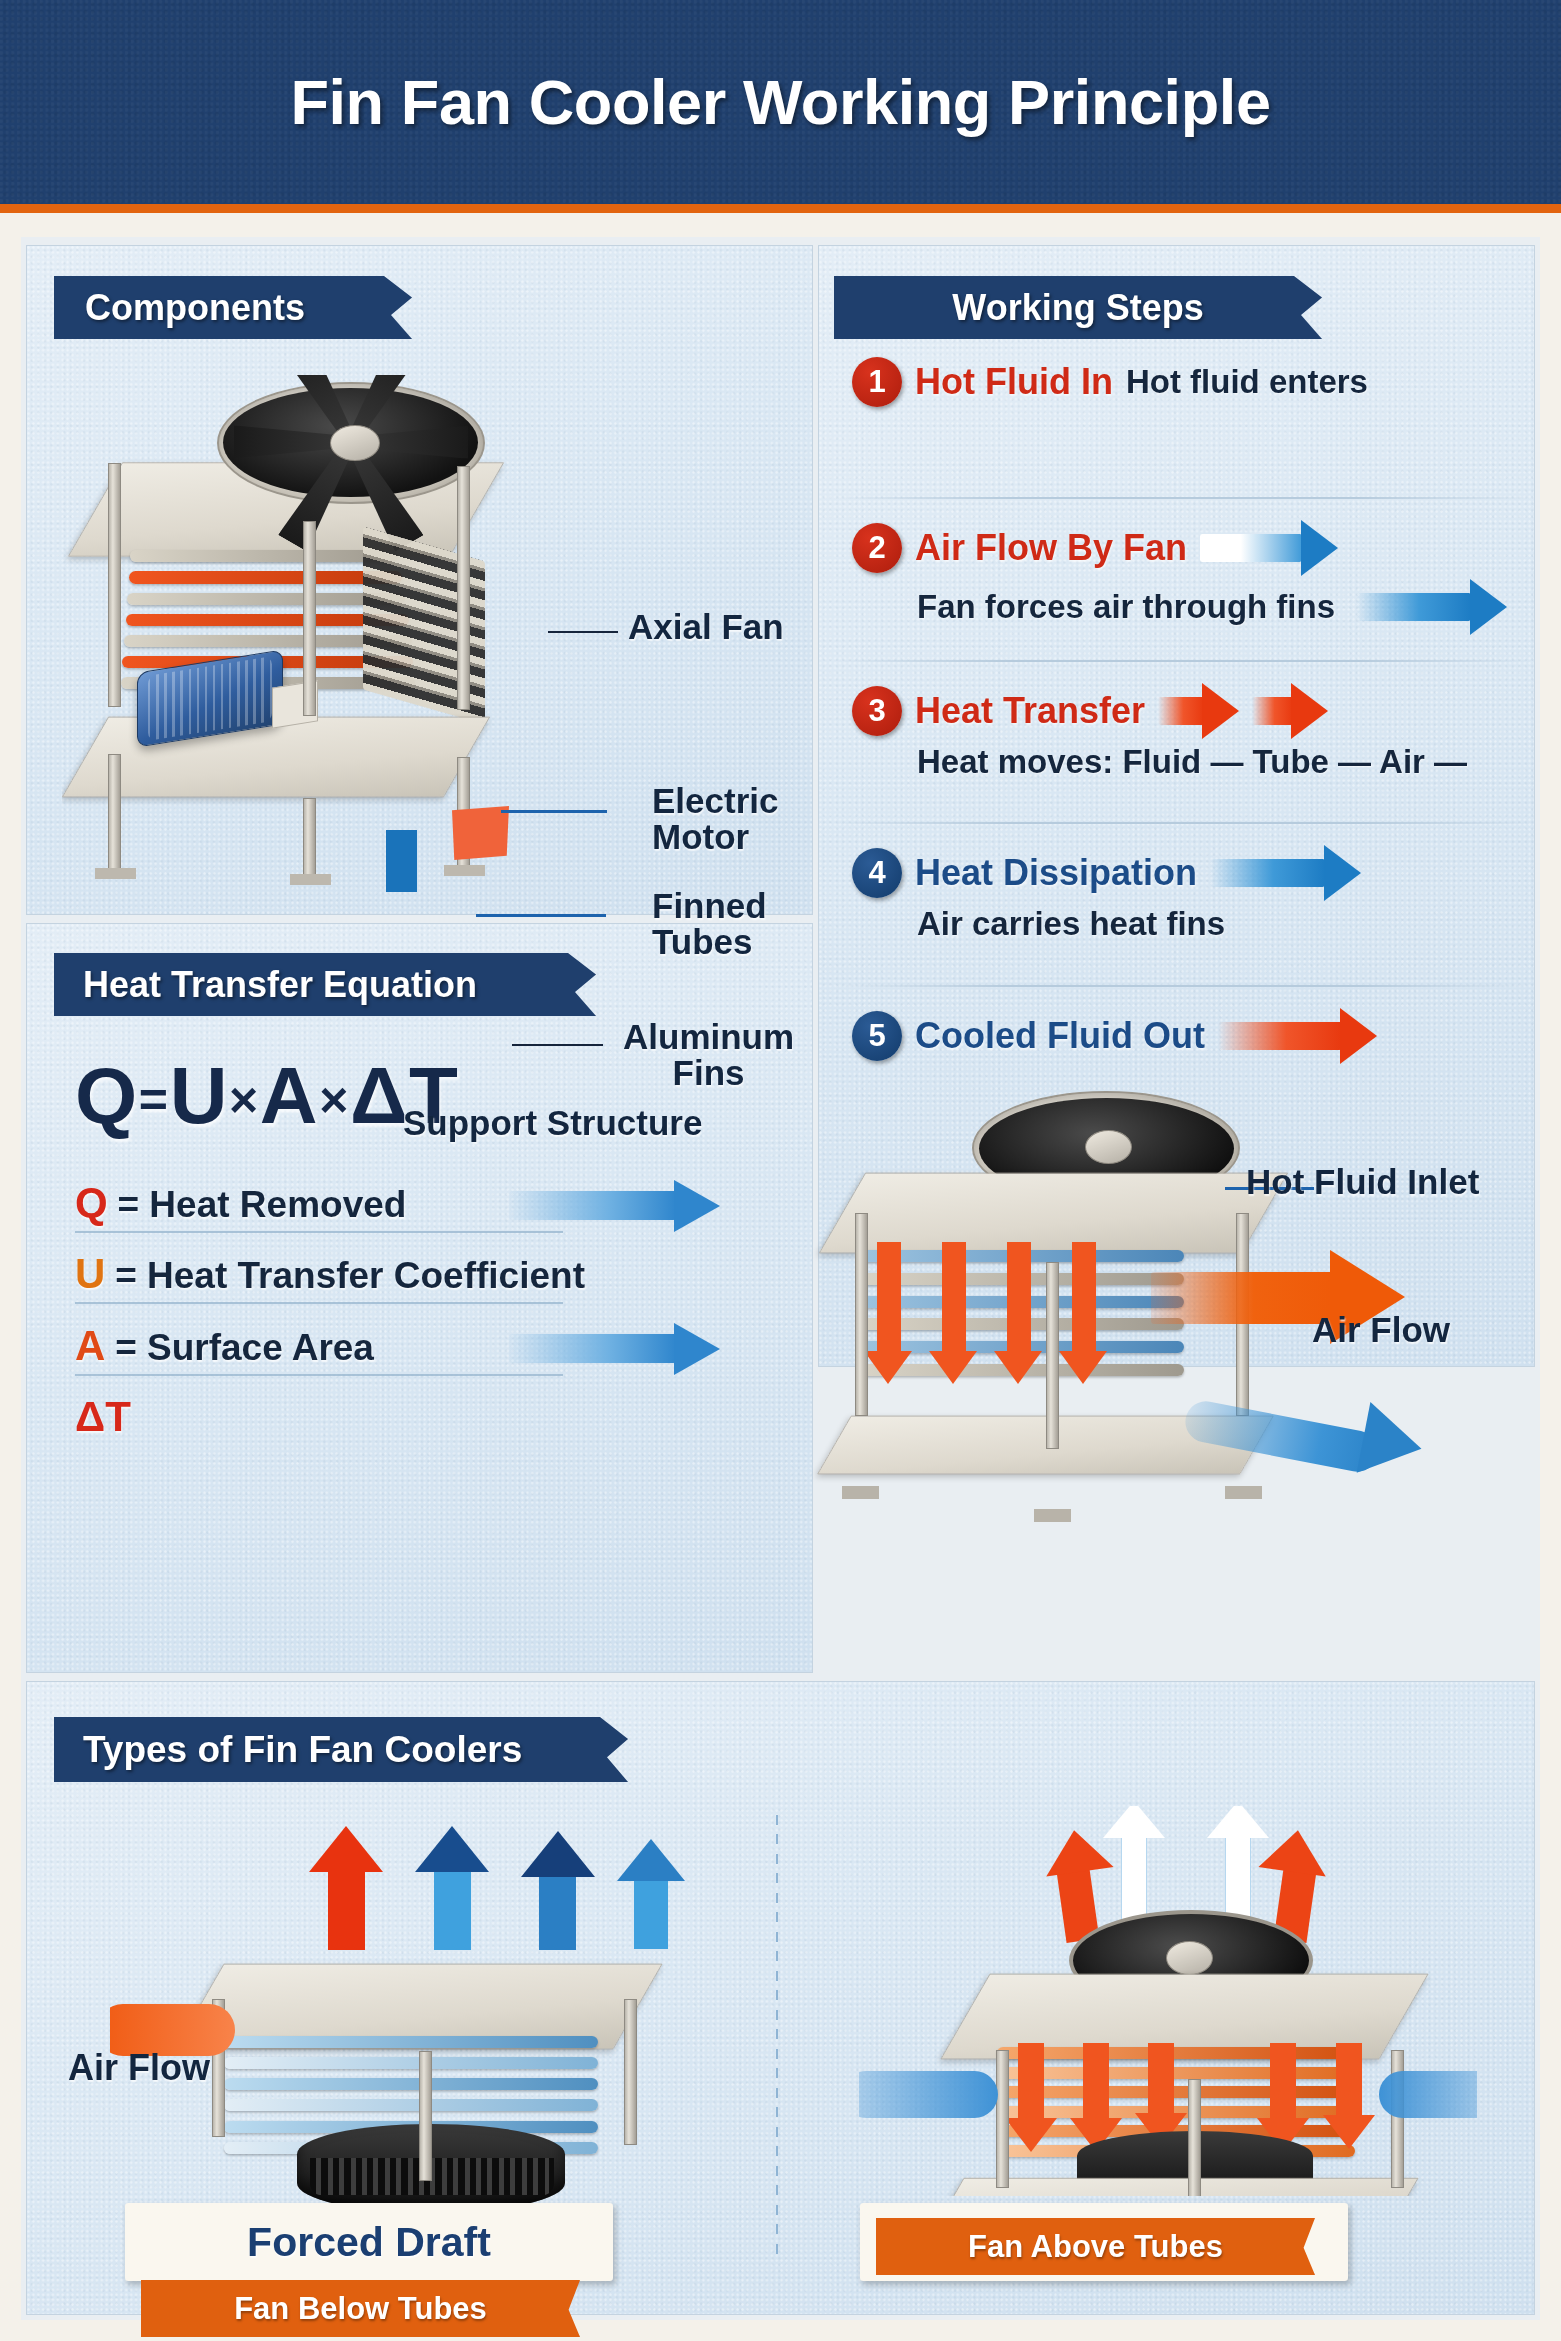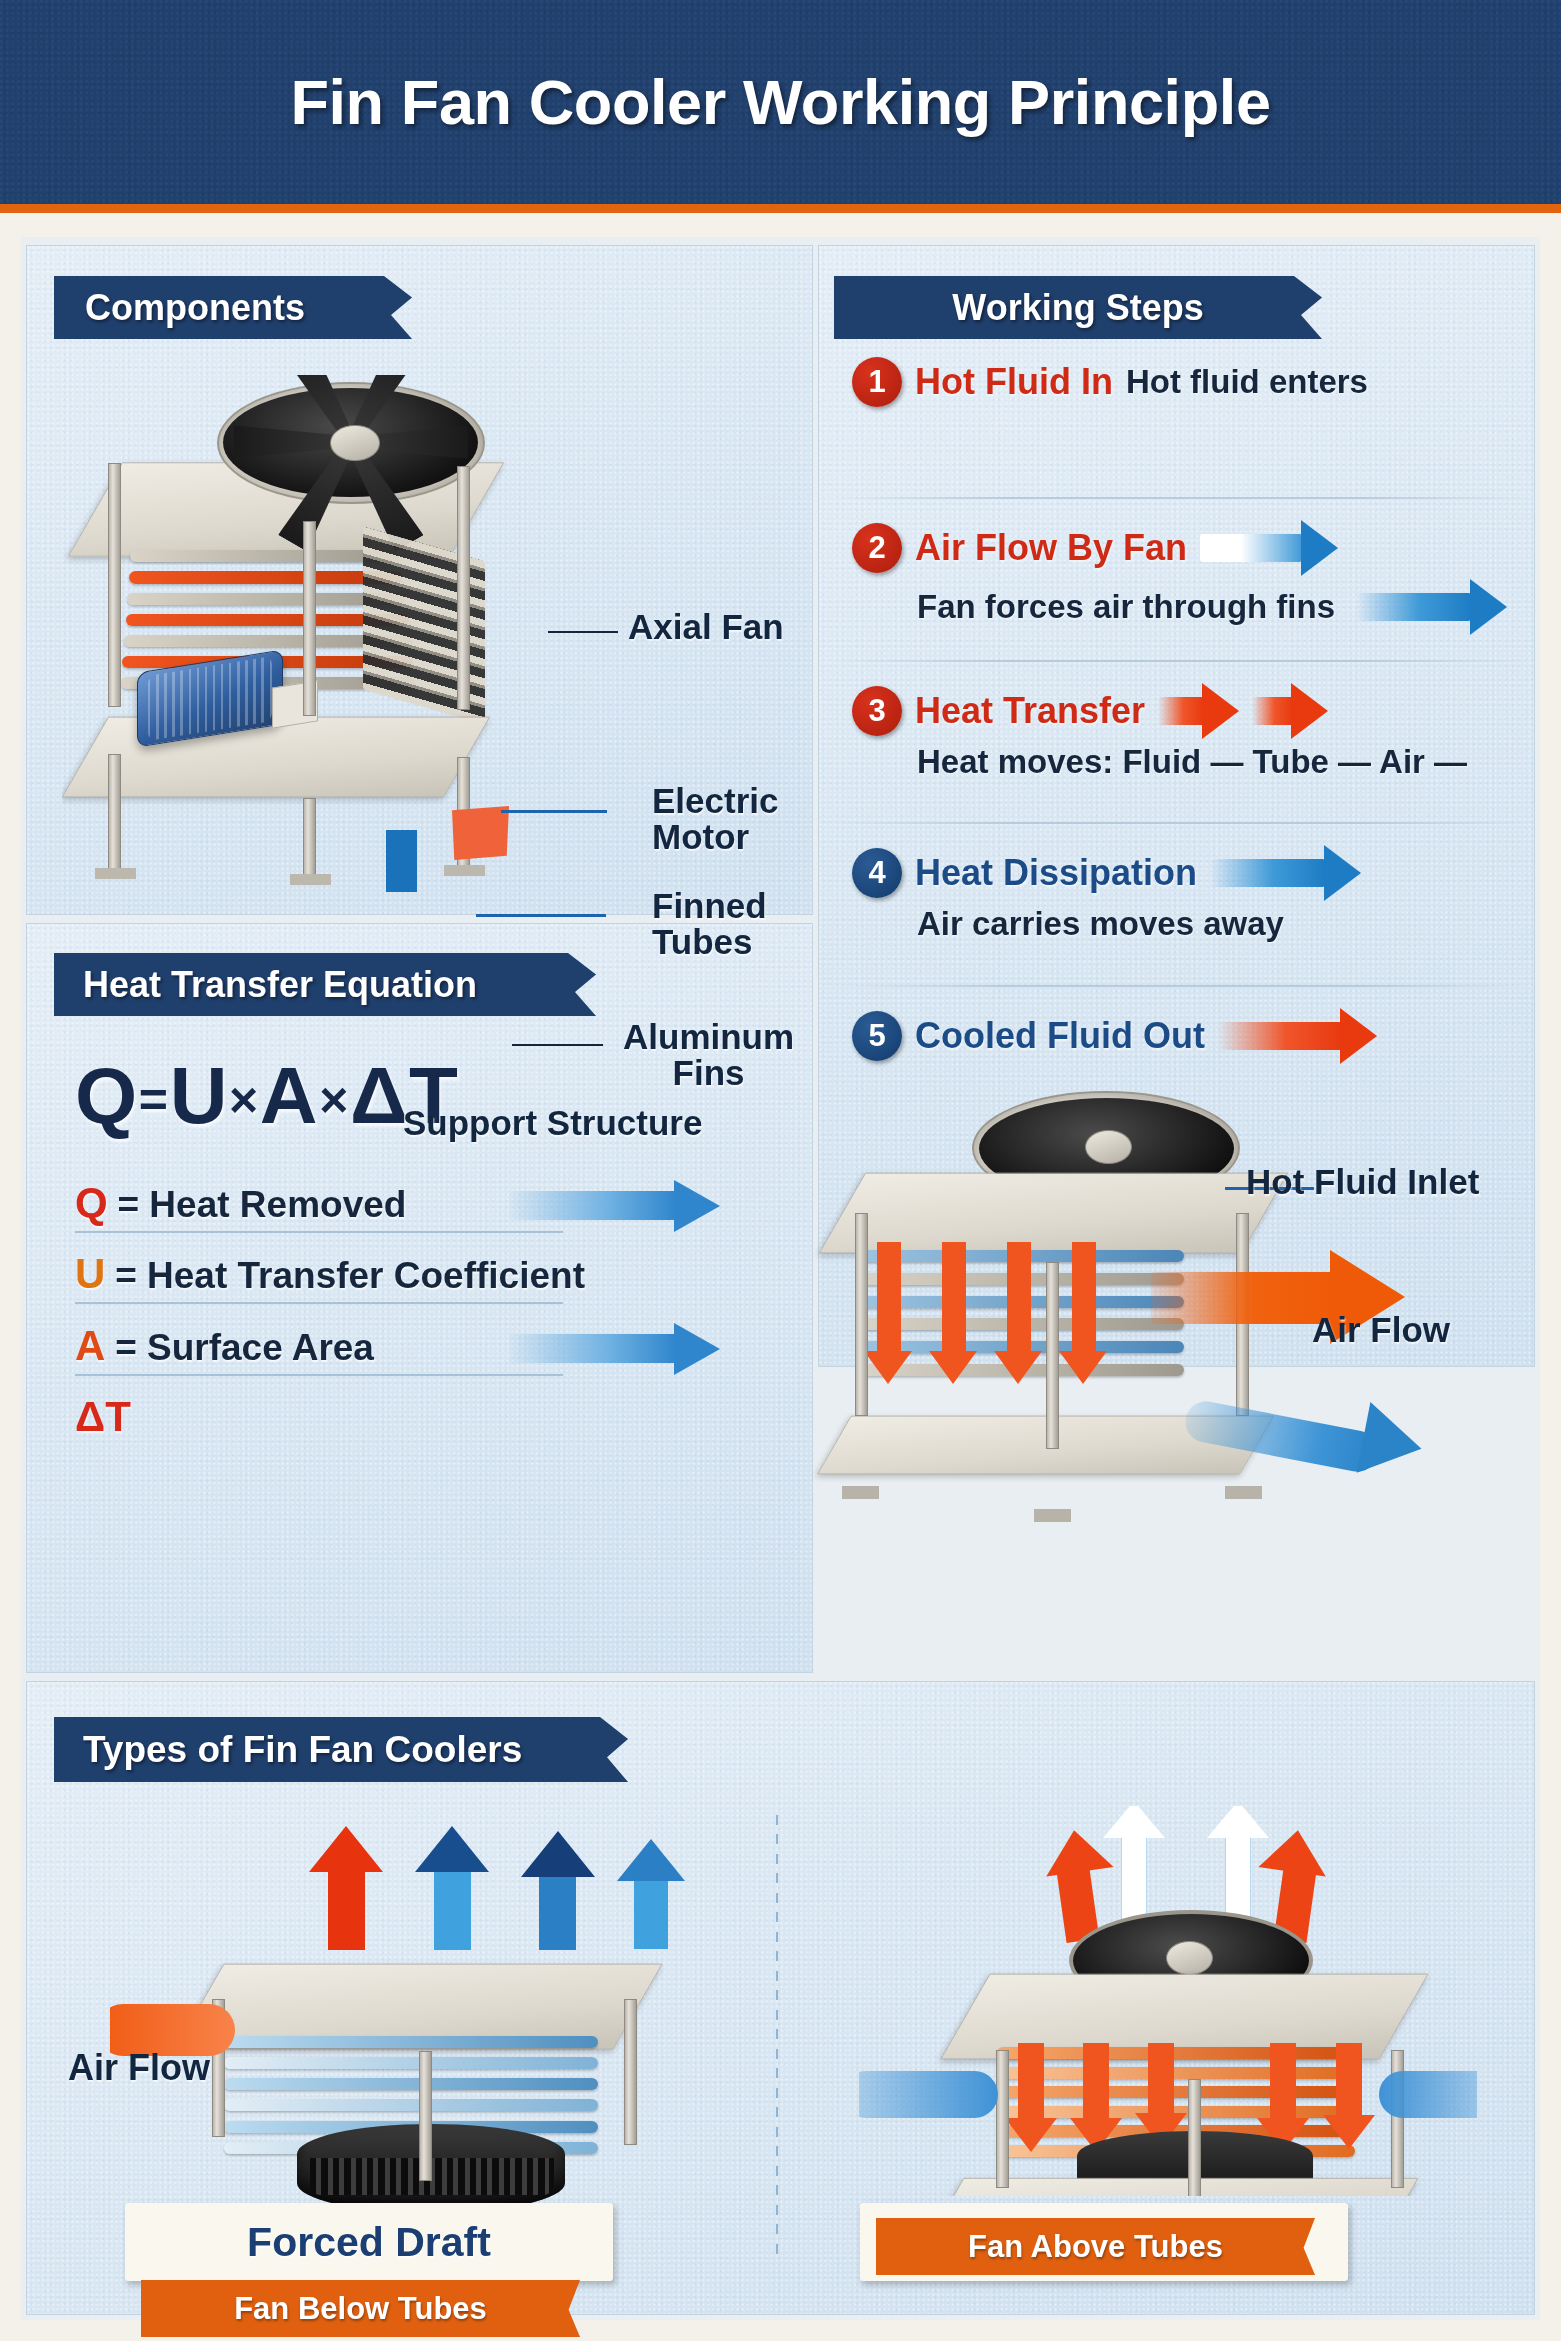--- a/index.html
+++ b/index.html
@@ -350,21 +350,21 @@
   <div class="step" style="top:608px;">
     <div class="srow">
       <div class="badge navy">4</div>
       <div class="stitle navy">Heat Dissipation</div>
       <div class="arr blue" style="width:155px;height:55px;">
         <div class="shaft" style="left:0;width:115px;"></div>
           <div class="head" style="left:114px;"></div>
       </div>
     </div>
     <div style="margin-left:65px;margin-top:4.9px;">
-      <div class="sdesc">Air carries moves away</div>
+      <div class="sdesc">Air carries heat fins</div>
     </div>
   </div>
   <div class="steprule" style="top:748px;"></div>
 
   <div class="step" style="top:771px;">
     <div class="srow">
       <div class="badge navy">5</div>
       <div class="stitle navy">Cooled Fluid Out</div>
       <div class="arr red" style="width:163px;height:55px;">
         <div class="shaft" style="left:0;width:124px;"></div>

